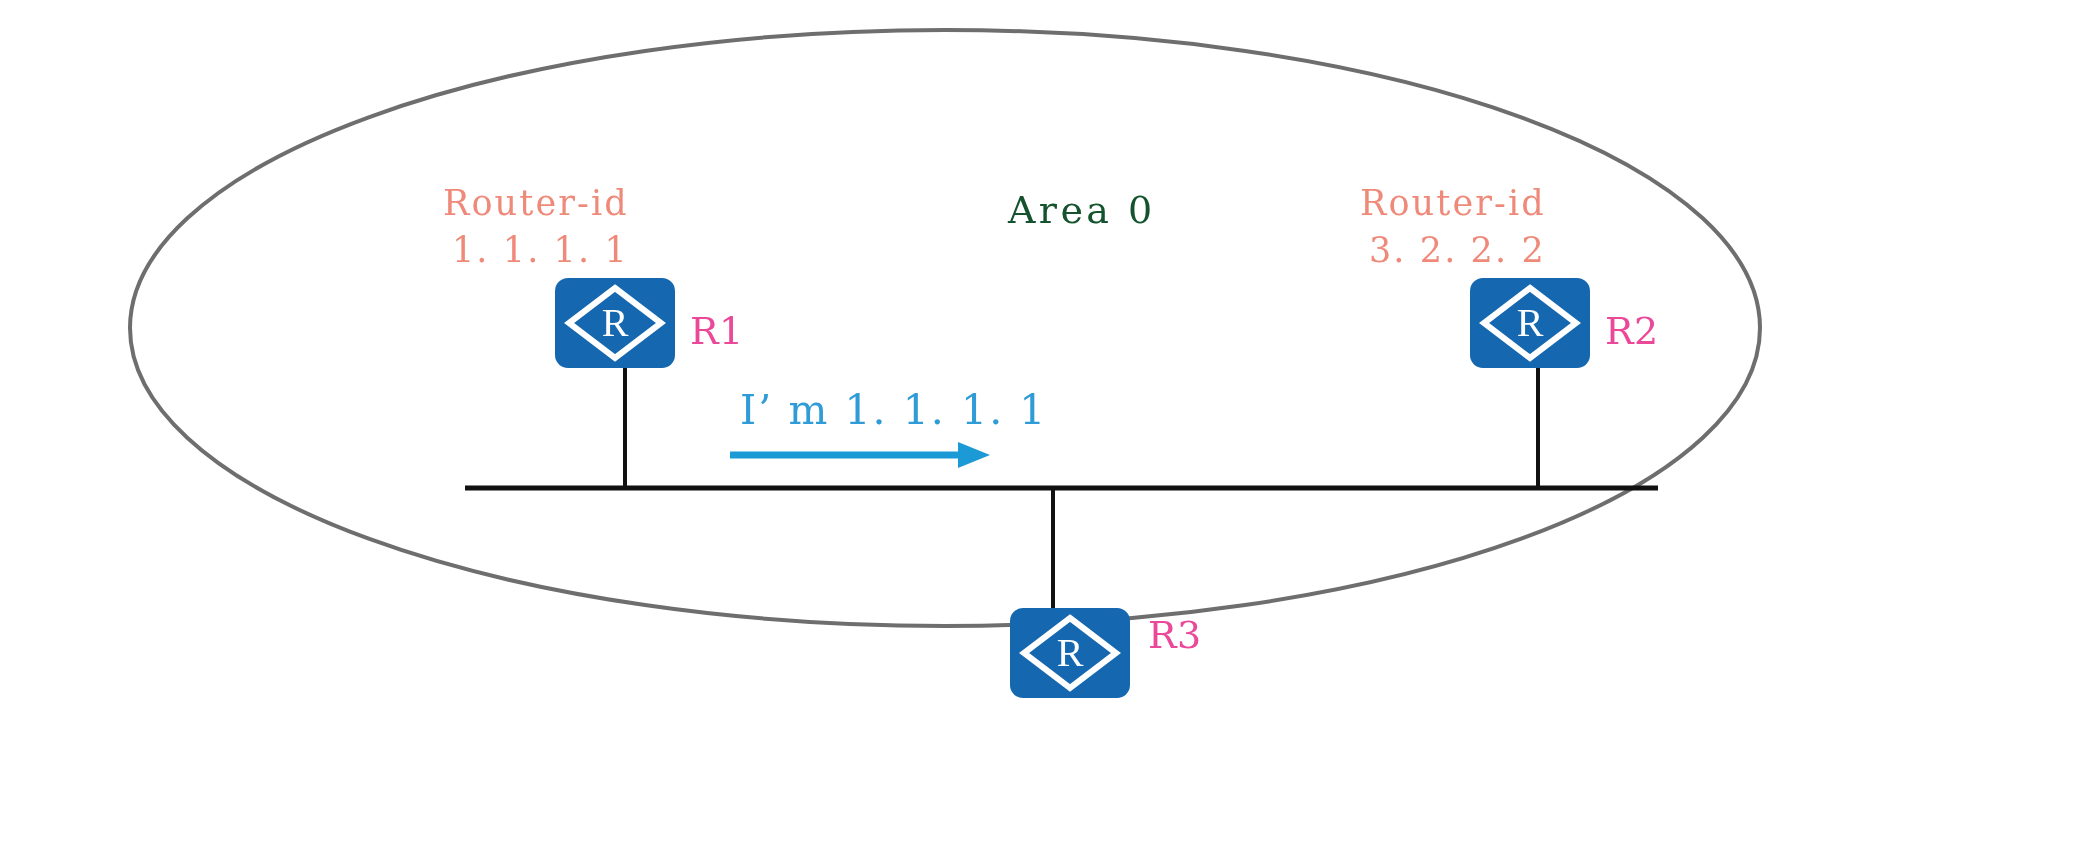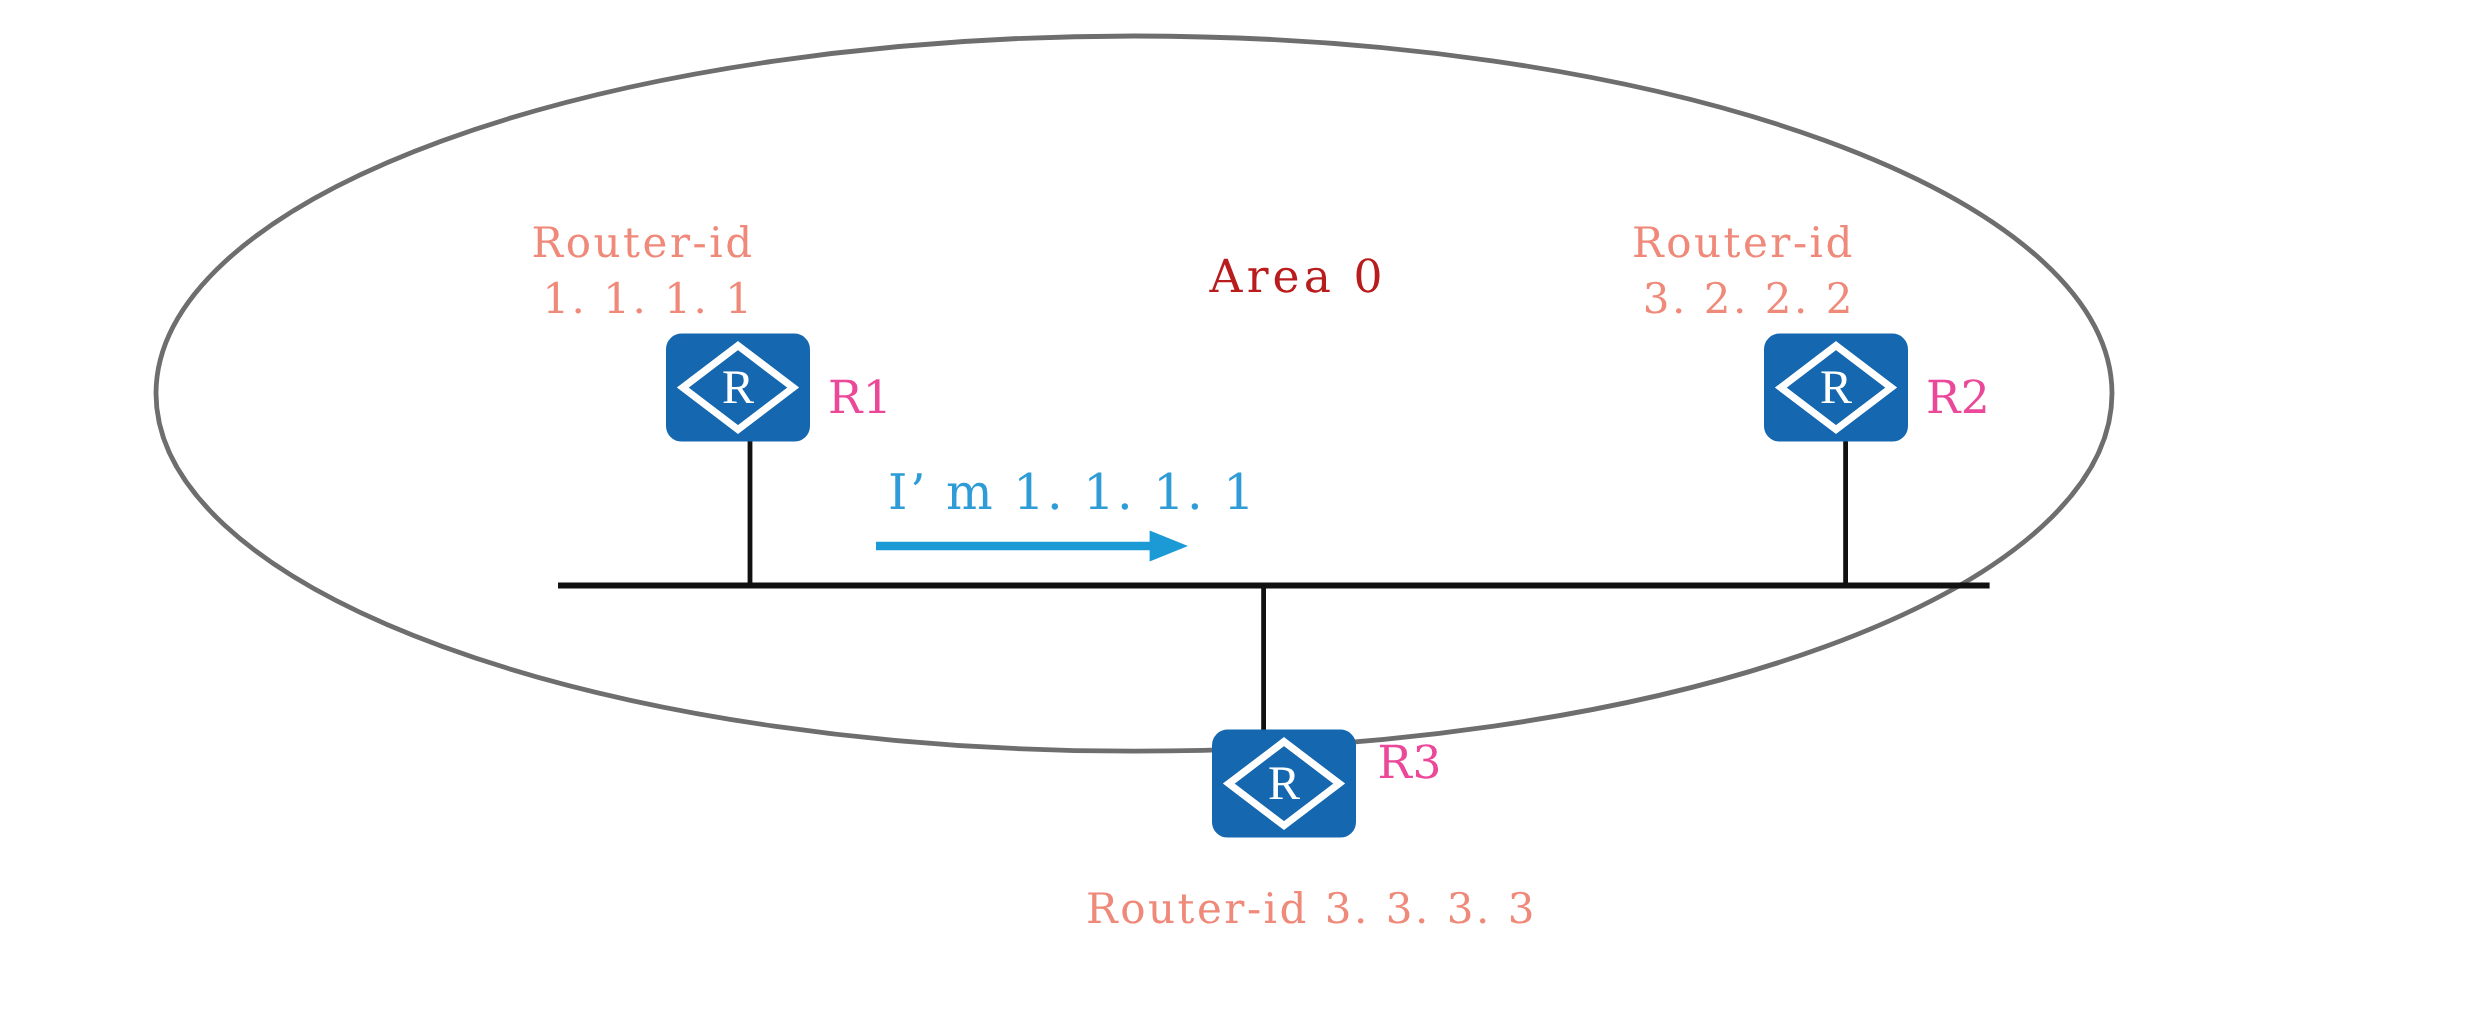--- a/index.html
+++ b/index.html
@@ -34,23 +34,22 @@
   }
   .router-id-label {
     font-family: "DejaVu Serif", "Liberation Serif", serif;
     font-size: 35px;
     color: #ef8a7a;
     letter-spacing: 0.06em;
   }
   .area-label {
     font-family: "DejaVu Serif", "Liberation Serif", serif;
     font-size: 38px;
-    color: #b91c1c;
+    color: #14532d;
     letter-spacing: 0.09em;
-    margin-top: 20px;
   }
   .node-name-label {
     font-family: "DejaVu Serif", "Liberation Serif", serif;
     font-size: 38px;
     color: #ec4899;
     letter-spacing: 0.01em;
   }
   .hello-label {
     font-family: "DejaVu Serif", "Liberation Serif", serif;
     font-size: 41px;
@@ -105,19 +104,18 @@
   <div class="lbl node-name-label" style="left:1605px; top:306px;">R2</div>
   <div class="lbl router-id-label" style="left:1360px; top:180px;"><span>Router-id</span><br><span>3. 2. 2. 2</span></div>
 
   <div class="router-icon" style="left:1010px; top:608px; width:120px; height:90px; background:#1568b0;">
     <svg viewBox="0 0 120 90" xmlns="http://www.w3.org/2000/svg">
       <polygon points="60,10 106,45 60,80 14,45" fill="none" stroke="#ffffff" stroke-width="6"></polygon>
       <text x="60" y="58" text-anchor="middle" fill="#ffffff" font-family="Liberation Serif, serif" font-size="40">R</text>
     </svg>
   </div>
   <div class="lbl node-name-label" style="left:1148px; top:610px;">R3</div>
-  <div class="lbl router-id-label" style="left:905px; top:735px;">Router-id 3. 3. 3. 3</div>
 
   <div class="lbl area-label" style="left:1008px; top:185px;">Area 0</div>
 
   <div class="lbl hello-label" style="left:740px; top:383px;">I’ m 1. 1. 1. 1</div>
 
 </div>
 
 </body></html>

